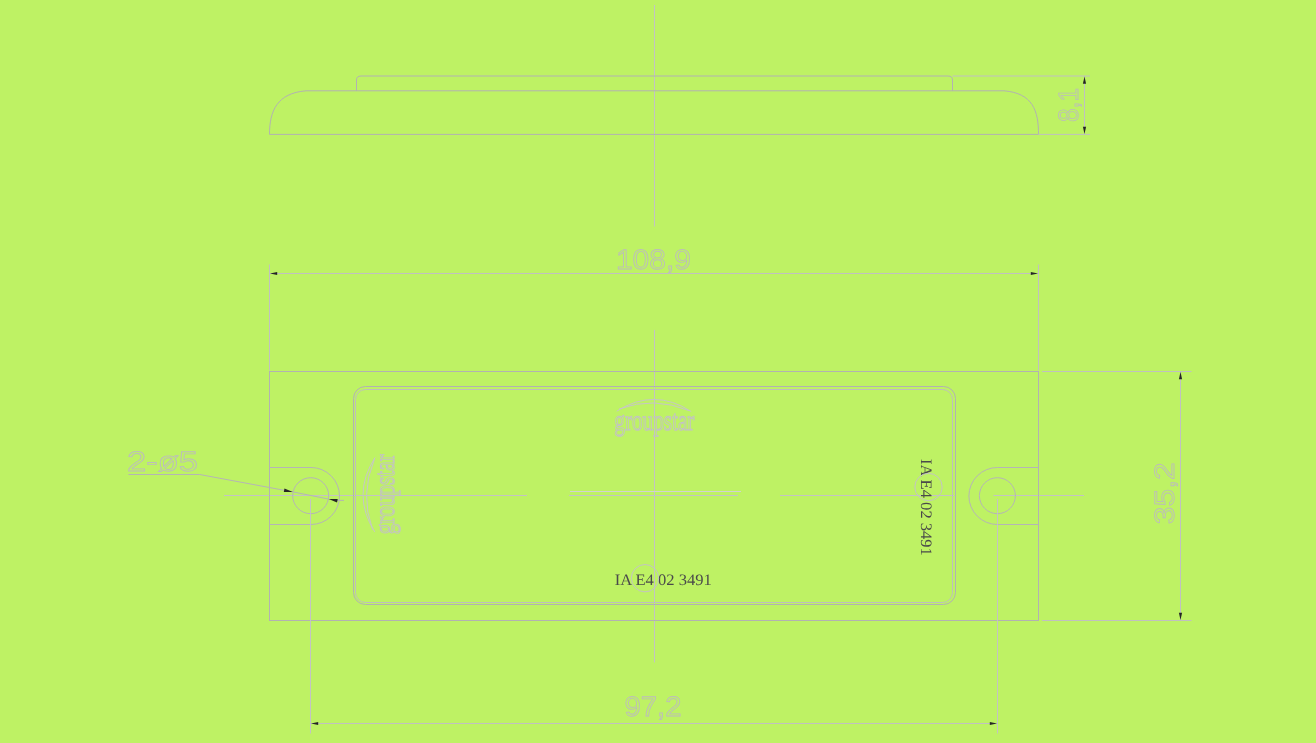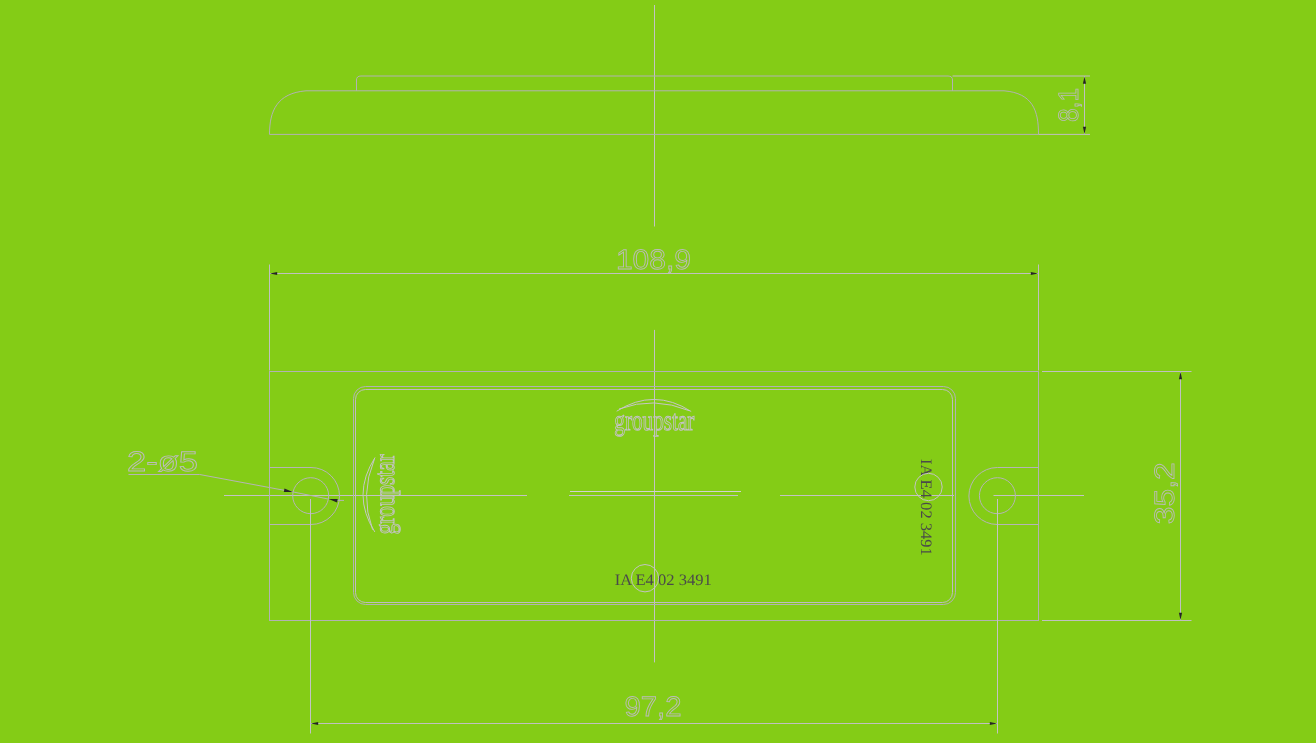--- a/index.html
+++ b/index.html
@@ -1,16 +1,16 @@
 <!DOCTYPE html>
 <html><head>
 <meta charset="utf-8">
 <style>
   html,body{margin:0;padding:0;background:#ffffff;}
-  .wrap{width:1316px;height:743px;position:relative;overflow:hidden;background:#84cc16;}
+  .wrap{width:1316px;height:743px;position:relative;overflow:hidden;background:#bef264;}
   svg{position:absolute;left:0;top:0;}
   text{font-family:"Liberation Sans",sans-serif;text-rendering:geometricPrecision;}
   .serif{font-family:"Liberation Serif",serif;}
 </style>
 </head>
 <body>
 <div class="wrap">
 <svg width="1316" height="743" viewBox="0 0 1316 743" fill="none" style="transform:translateZ(0)">
 
 <line x1="654.5" y1="5" x2="654.5" y2="226.5" stroke="#c3c3c3" stroke-width="1"></line>

